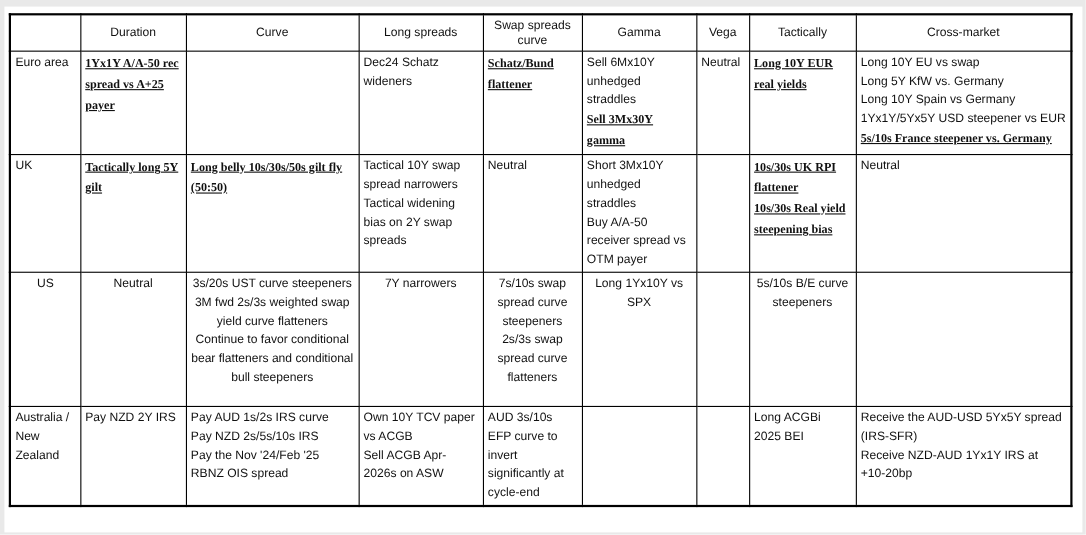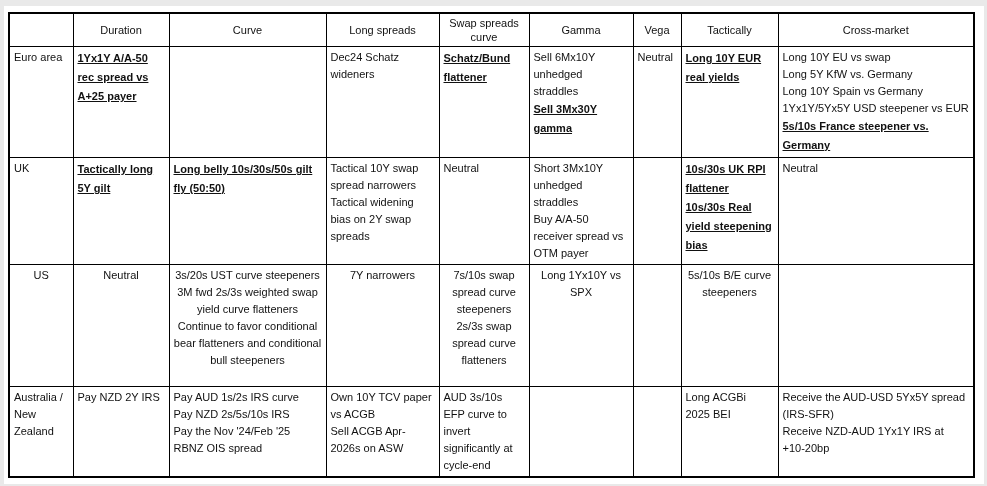--- a/index.html
+++ b/index.html
@@ -41,20 +41,21 @@
     vertical-align: middle;
     line-height: 14px;
     padding: 2px 2px;
   }
   td.region { padding-top: 3px; }
   .entry { line-height: 17px; }
   .entry.emph {
     font-weight: bold;
     text-decoration: underline;
     line-height: 19px;
+    font-family: Liberation Serif, serif;
   }
   
   col.c0 { width: 64px; }
   col.c1 { width: 96px; }
   col.c2 { width: 157px; }
   col.c3 { width: 113px; }
   col.c4 { width: 90px; }
   col.c5 { width: 104px; }
   col.c6 { width: 48px; }
   col.c7 { width: 97px; }

